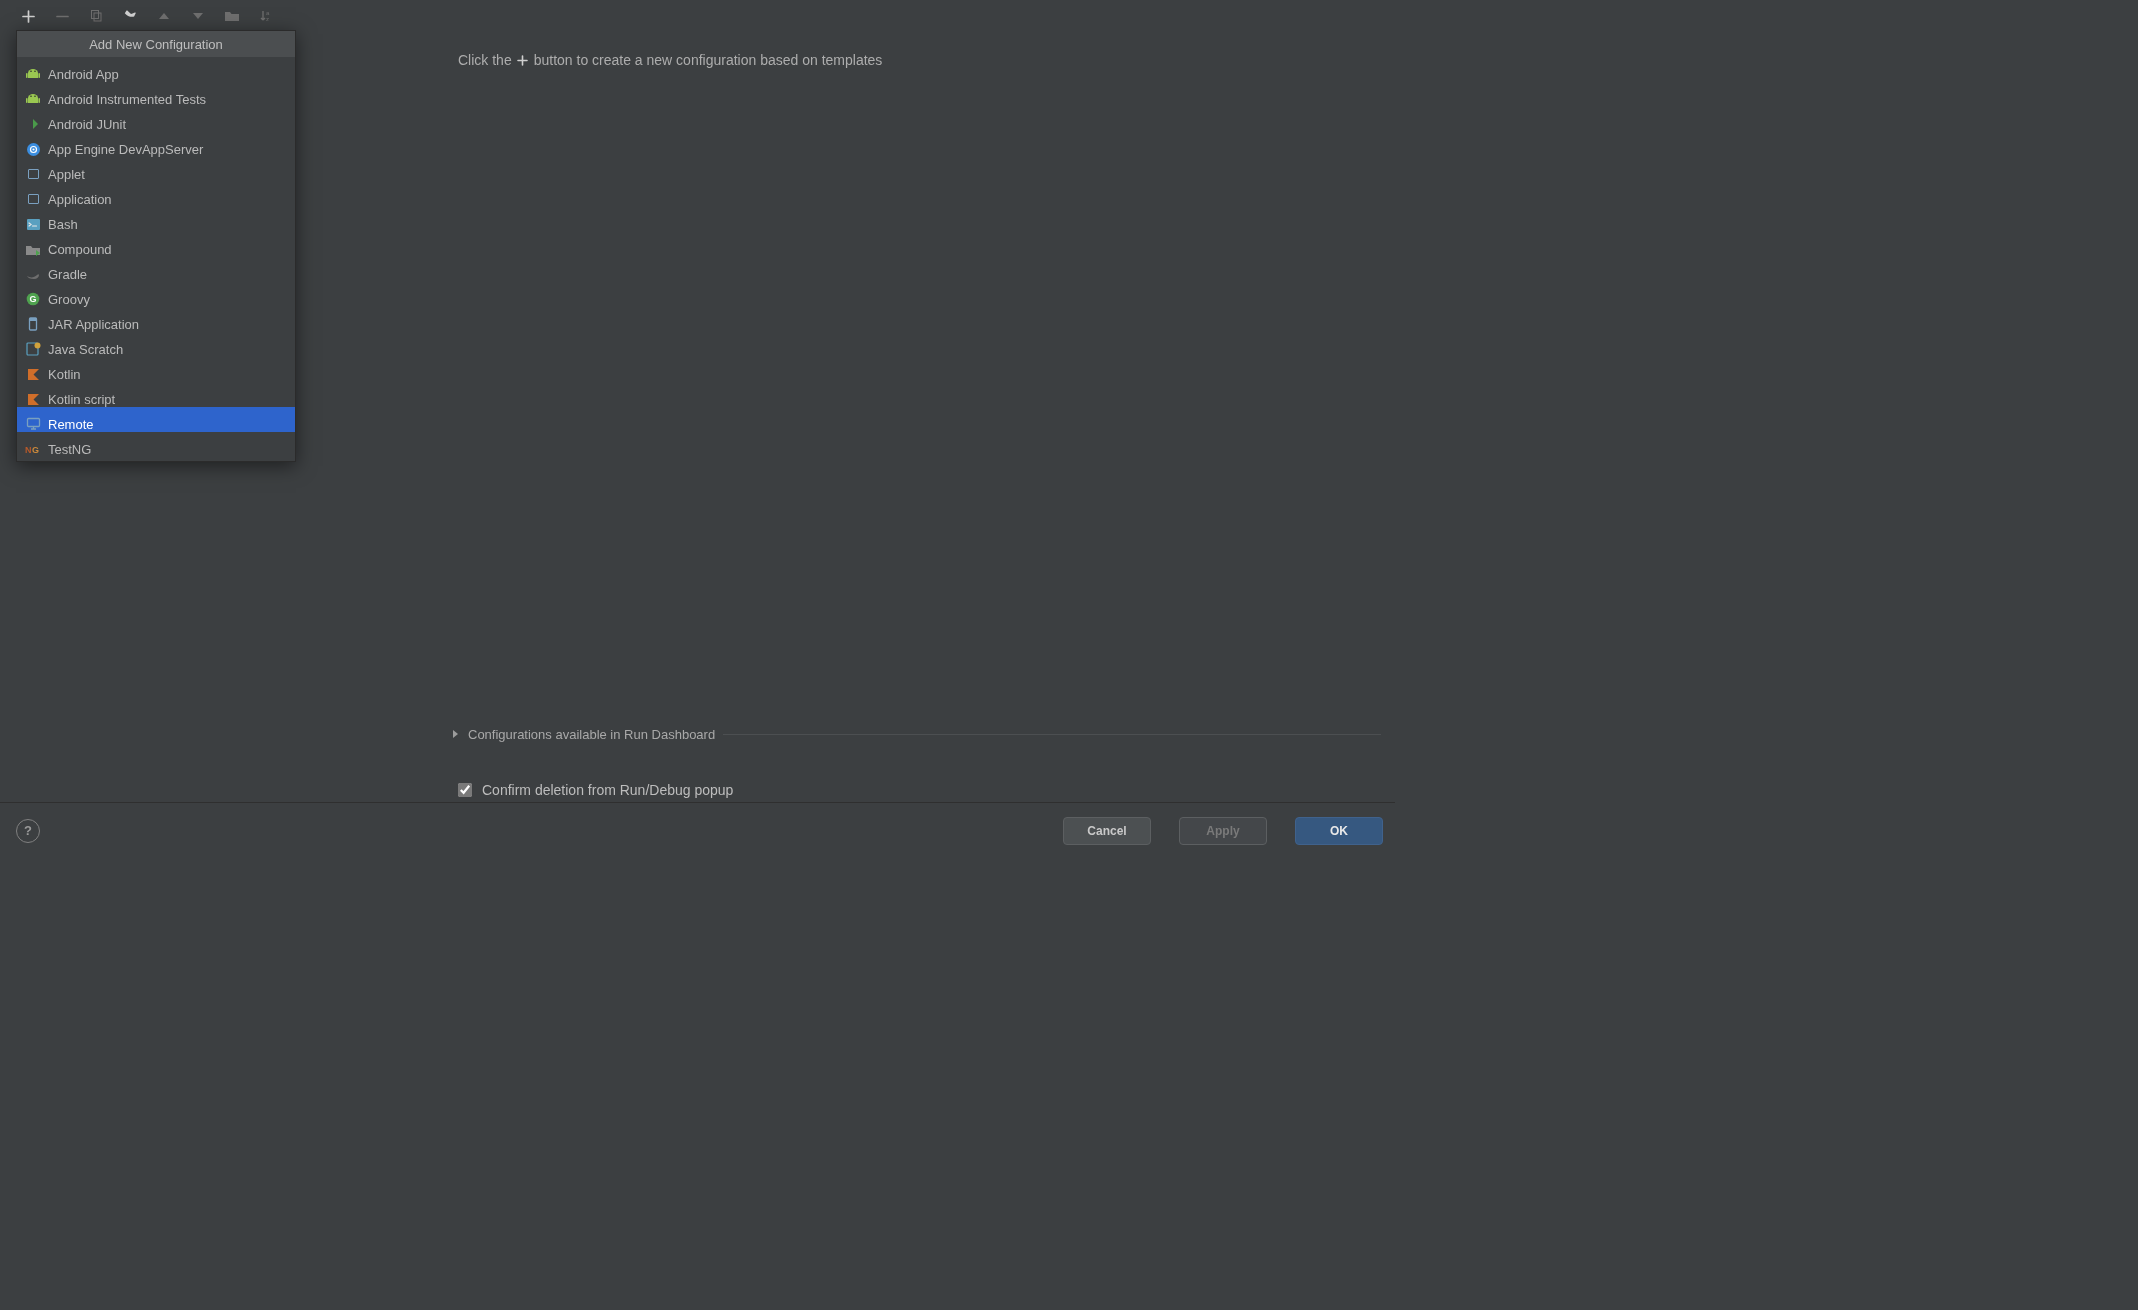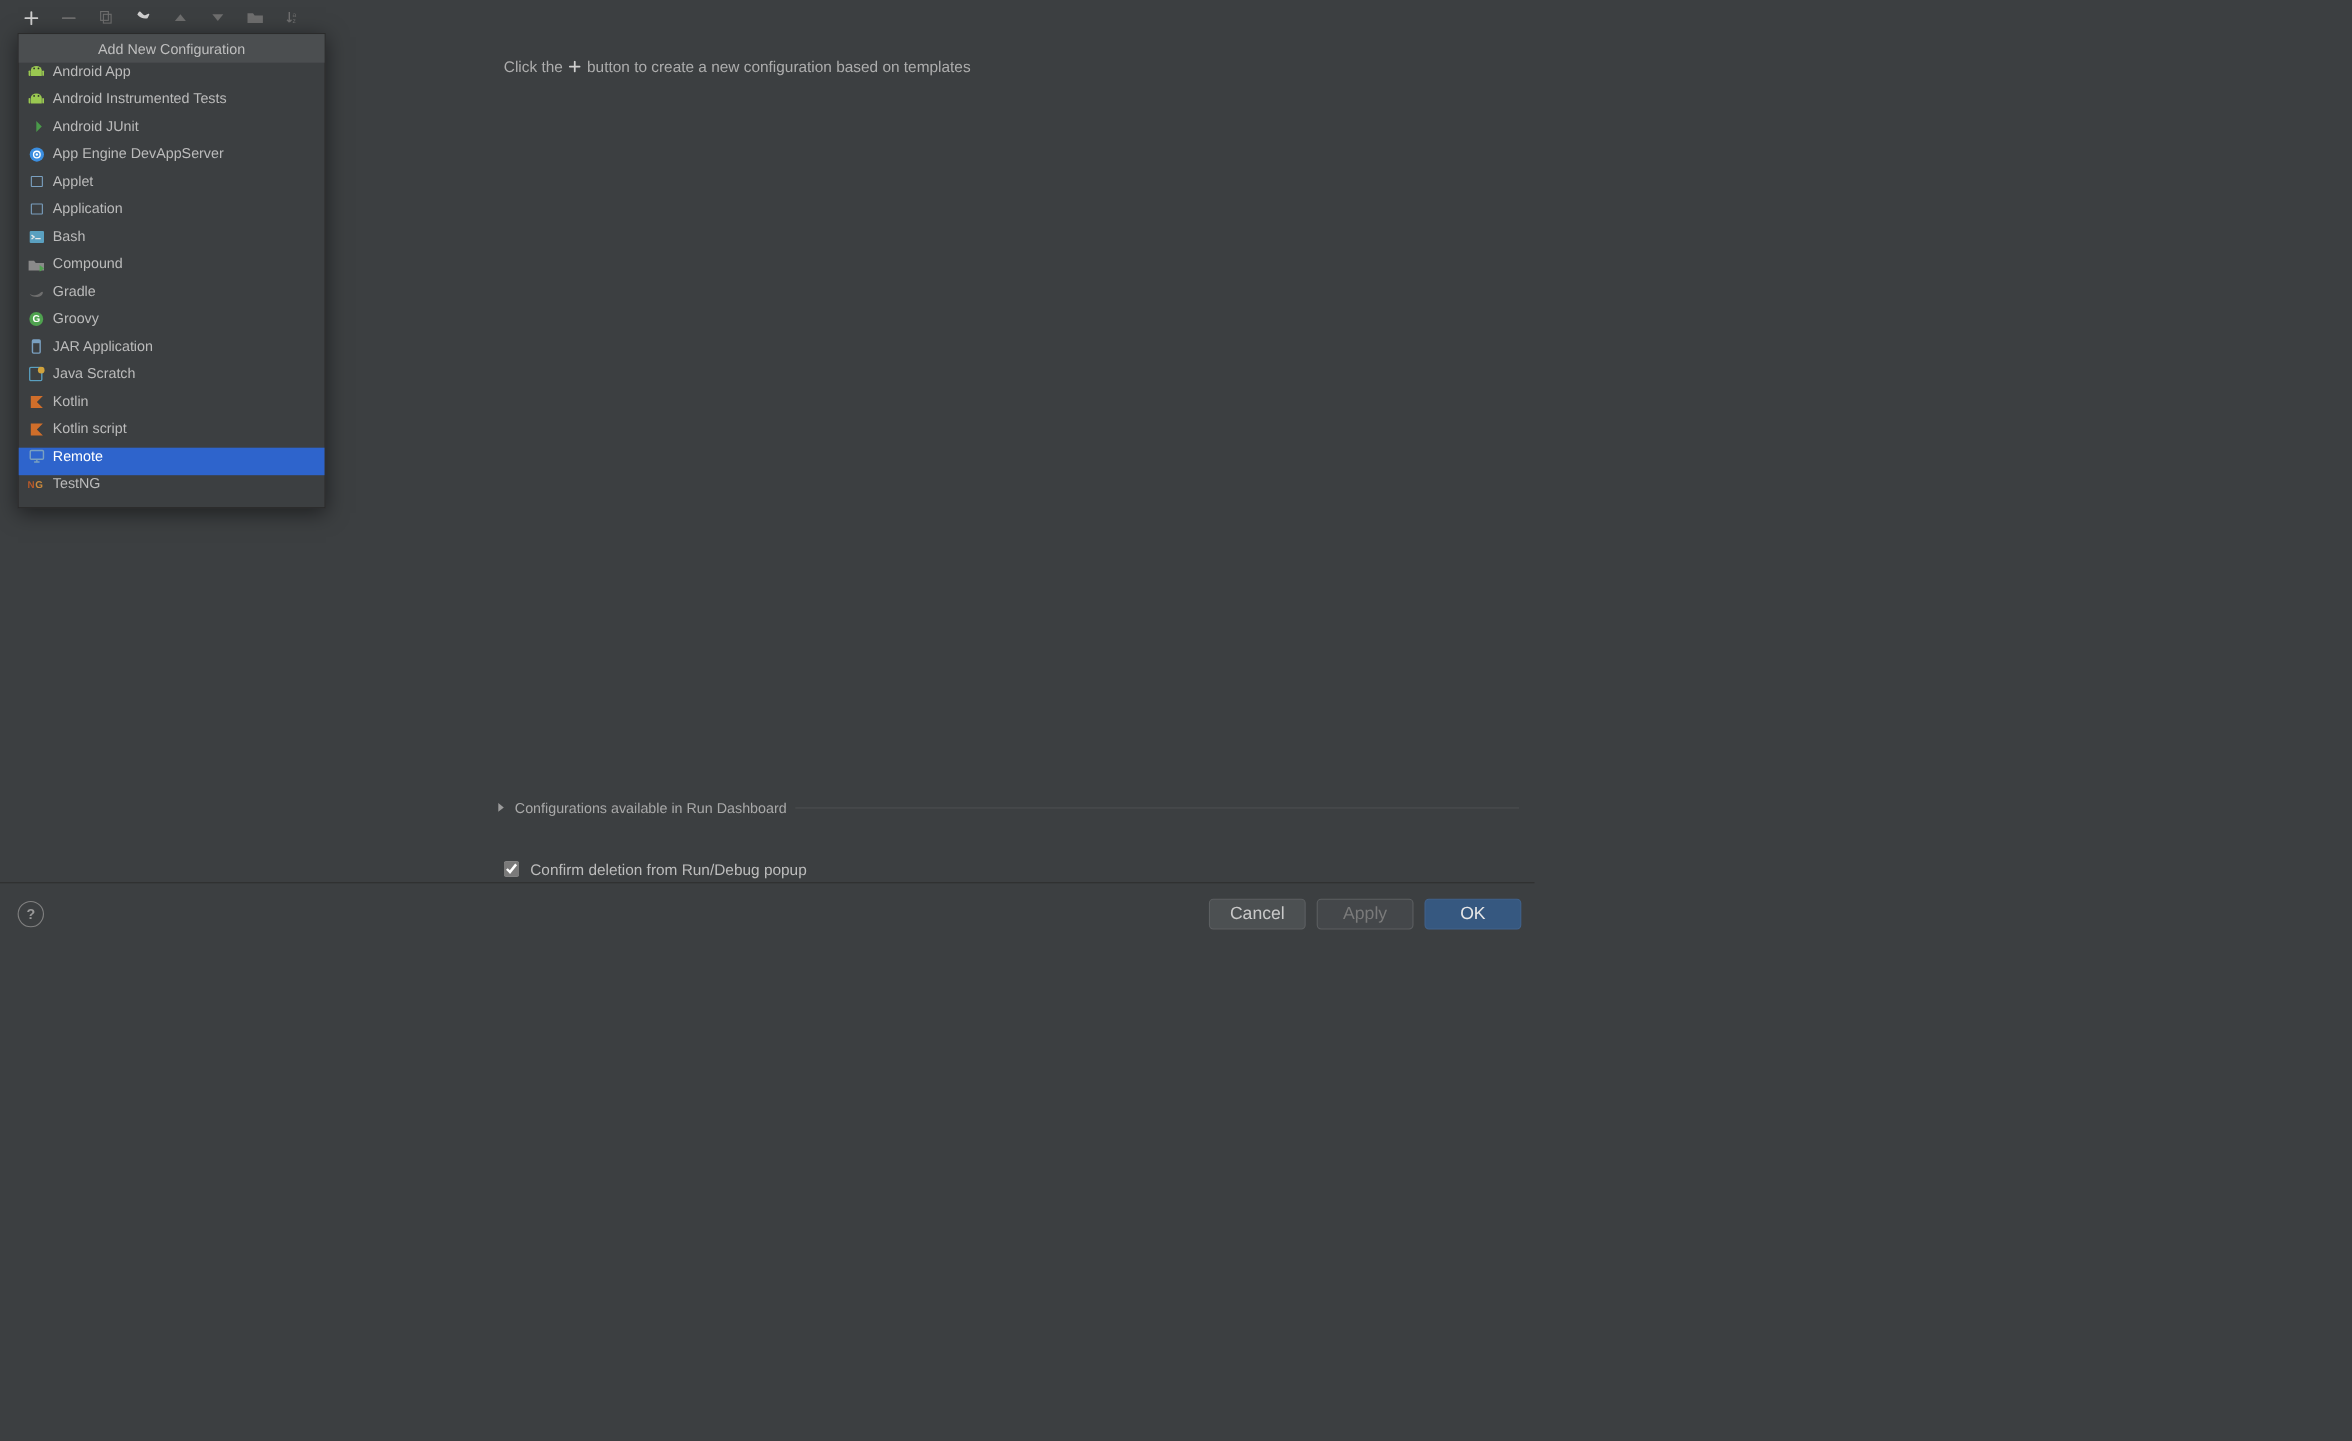--- a/index.html
+++ b/index.html
@@ -72,21 +72,21 @@
     display:flex;
     align-items:center;
     justify-content:center;
     color:#bfbfbf;
     font-size:13px;
   }
   .popup-list { padding-bottom:4px; }
   .popup-item {
     height: 25px;
     display:flex;
-    align-items:flex-start;
+    align-items:flex-end;
     gap: 7px;
     padding: 0 8px;
     color:#bbbbbb;
     white-space:nowrap;
   }
   .popup-item.selected {
     background:#2e64cc;
     color:#ffffff;
   }
   .popup-item .ic {
@@ -167,23 +167,24 @@
     color:#9a9a9a; font-weight:600; font-size:13px;
   }
   .footer-spacer{ flex:1; }
   .btn {
     height:28px; min-width:88px;
     padding:0 16px;
     border-radius:4px;
     border:1px solid #5c5f61;
     background:#4c5052;
     color:#c9c9c9;
-    font-size:16px;
+    font-size:12px;
     display:flex; align-items:center; justify-content:center;
-    margin-left:10px;
+    margin-left:28px;
+    font-weight:bold;
   }
   .btn.disabled { color:#7a7a7a; background:#44474a; }
   .btn.primary { background:#365880; border:1px solid #40628c; color:#e8e8e8; }
 
   
   .sq { border:1.5px solid #7aa0c0; width:11px; height:10px; border-radius:1px;}
 </style>
 </head>
 <body>
 

